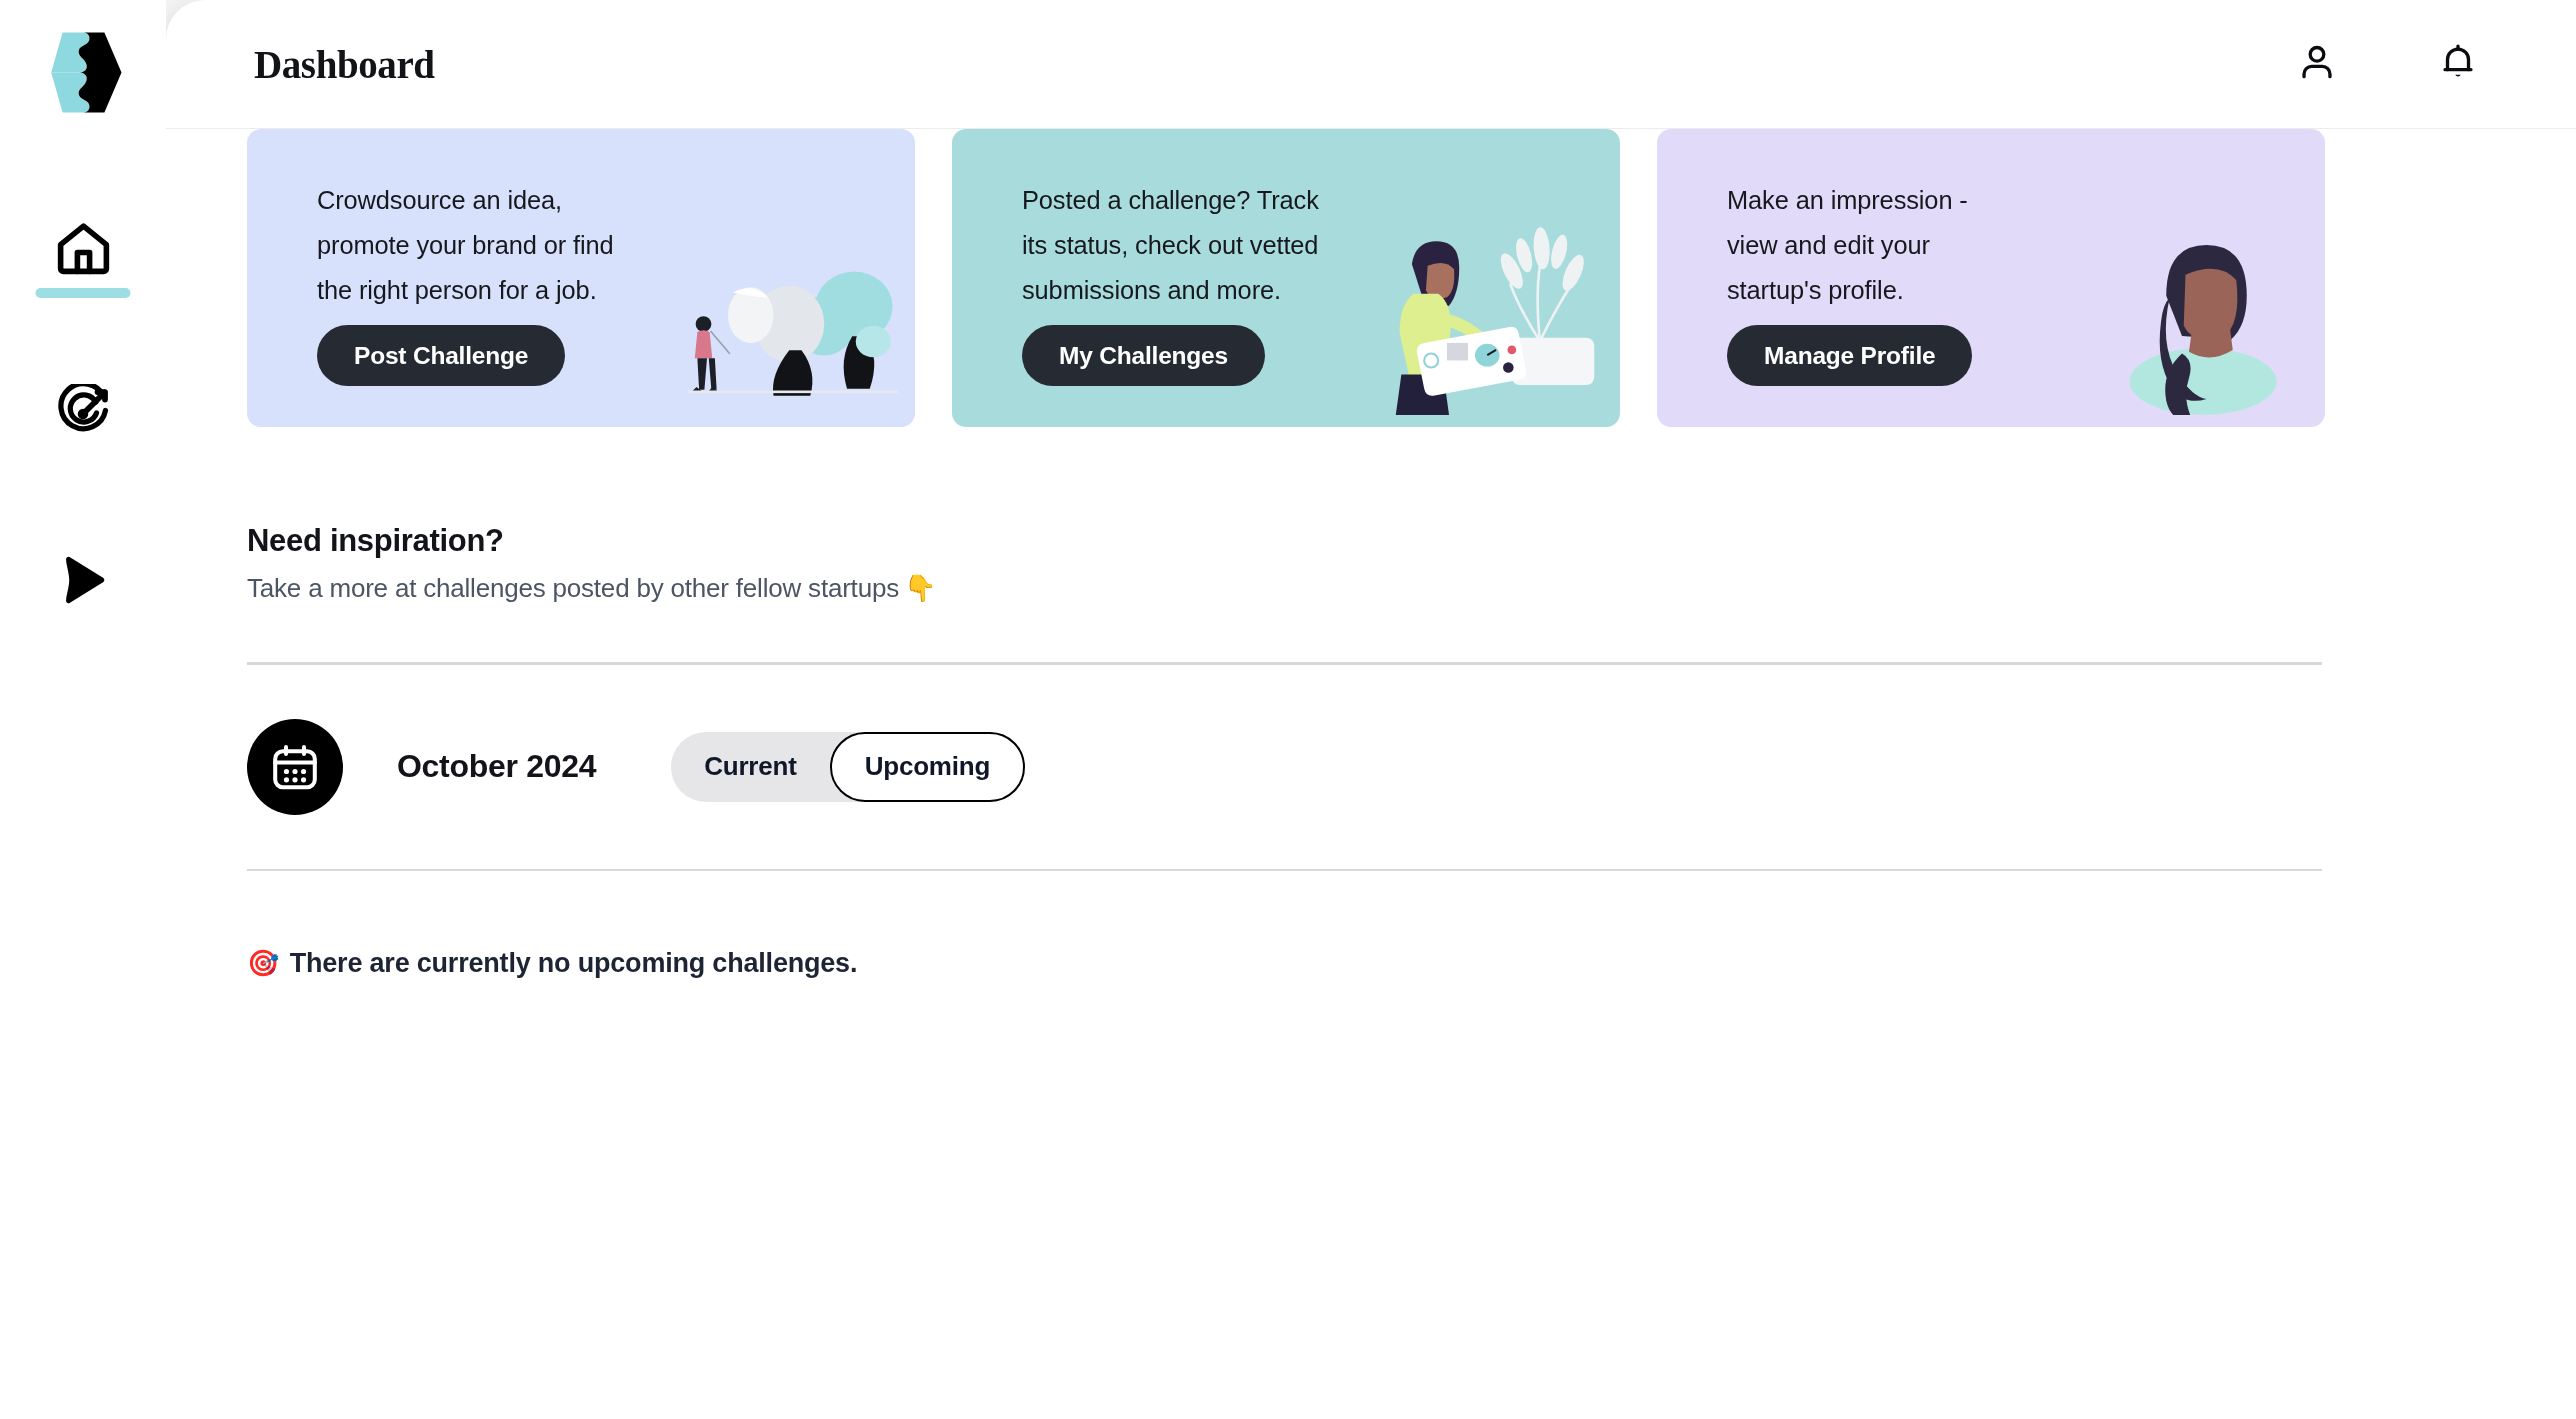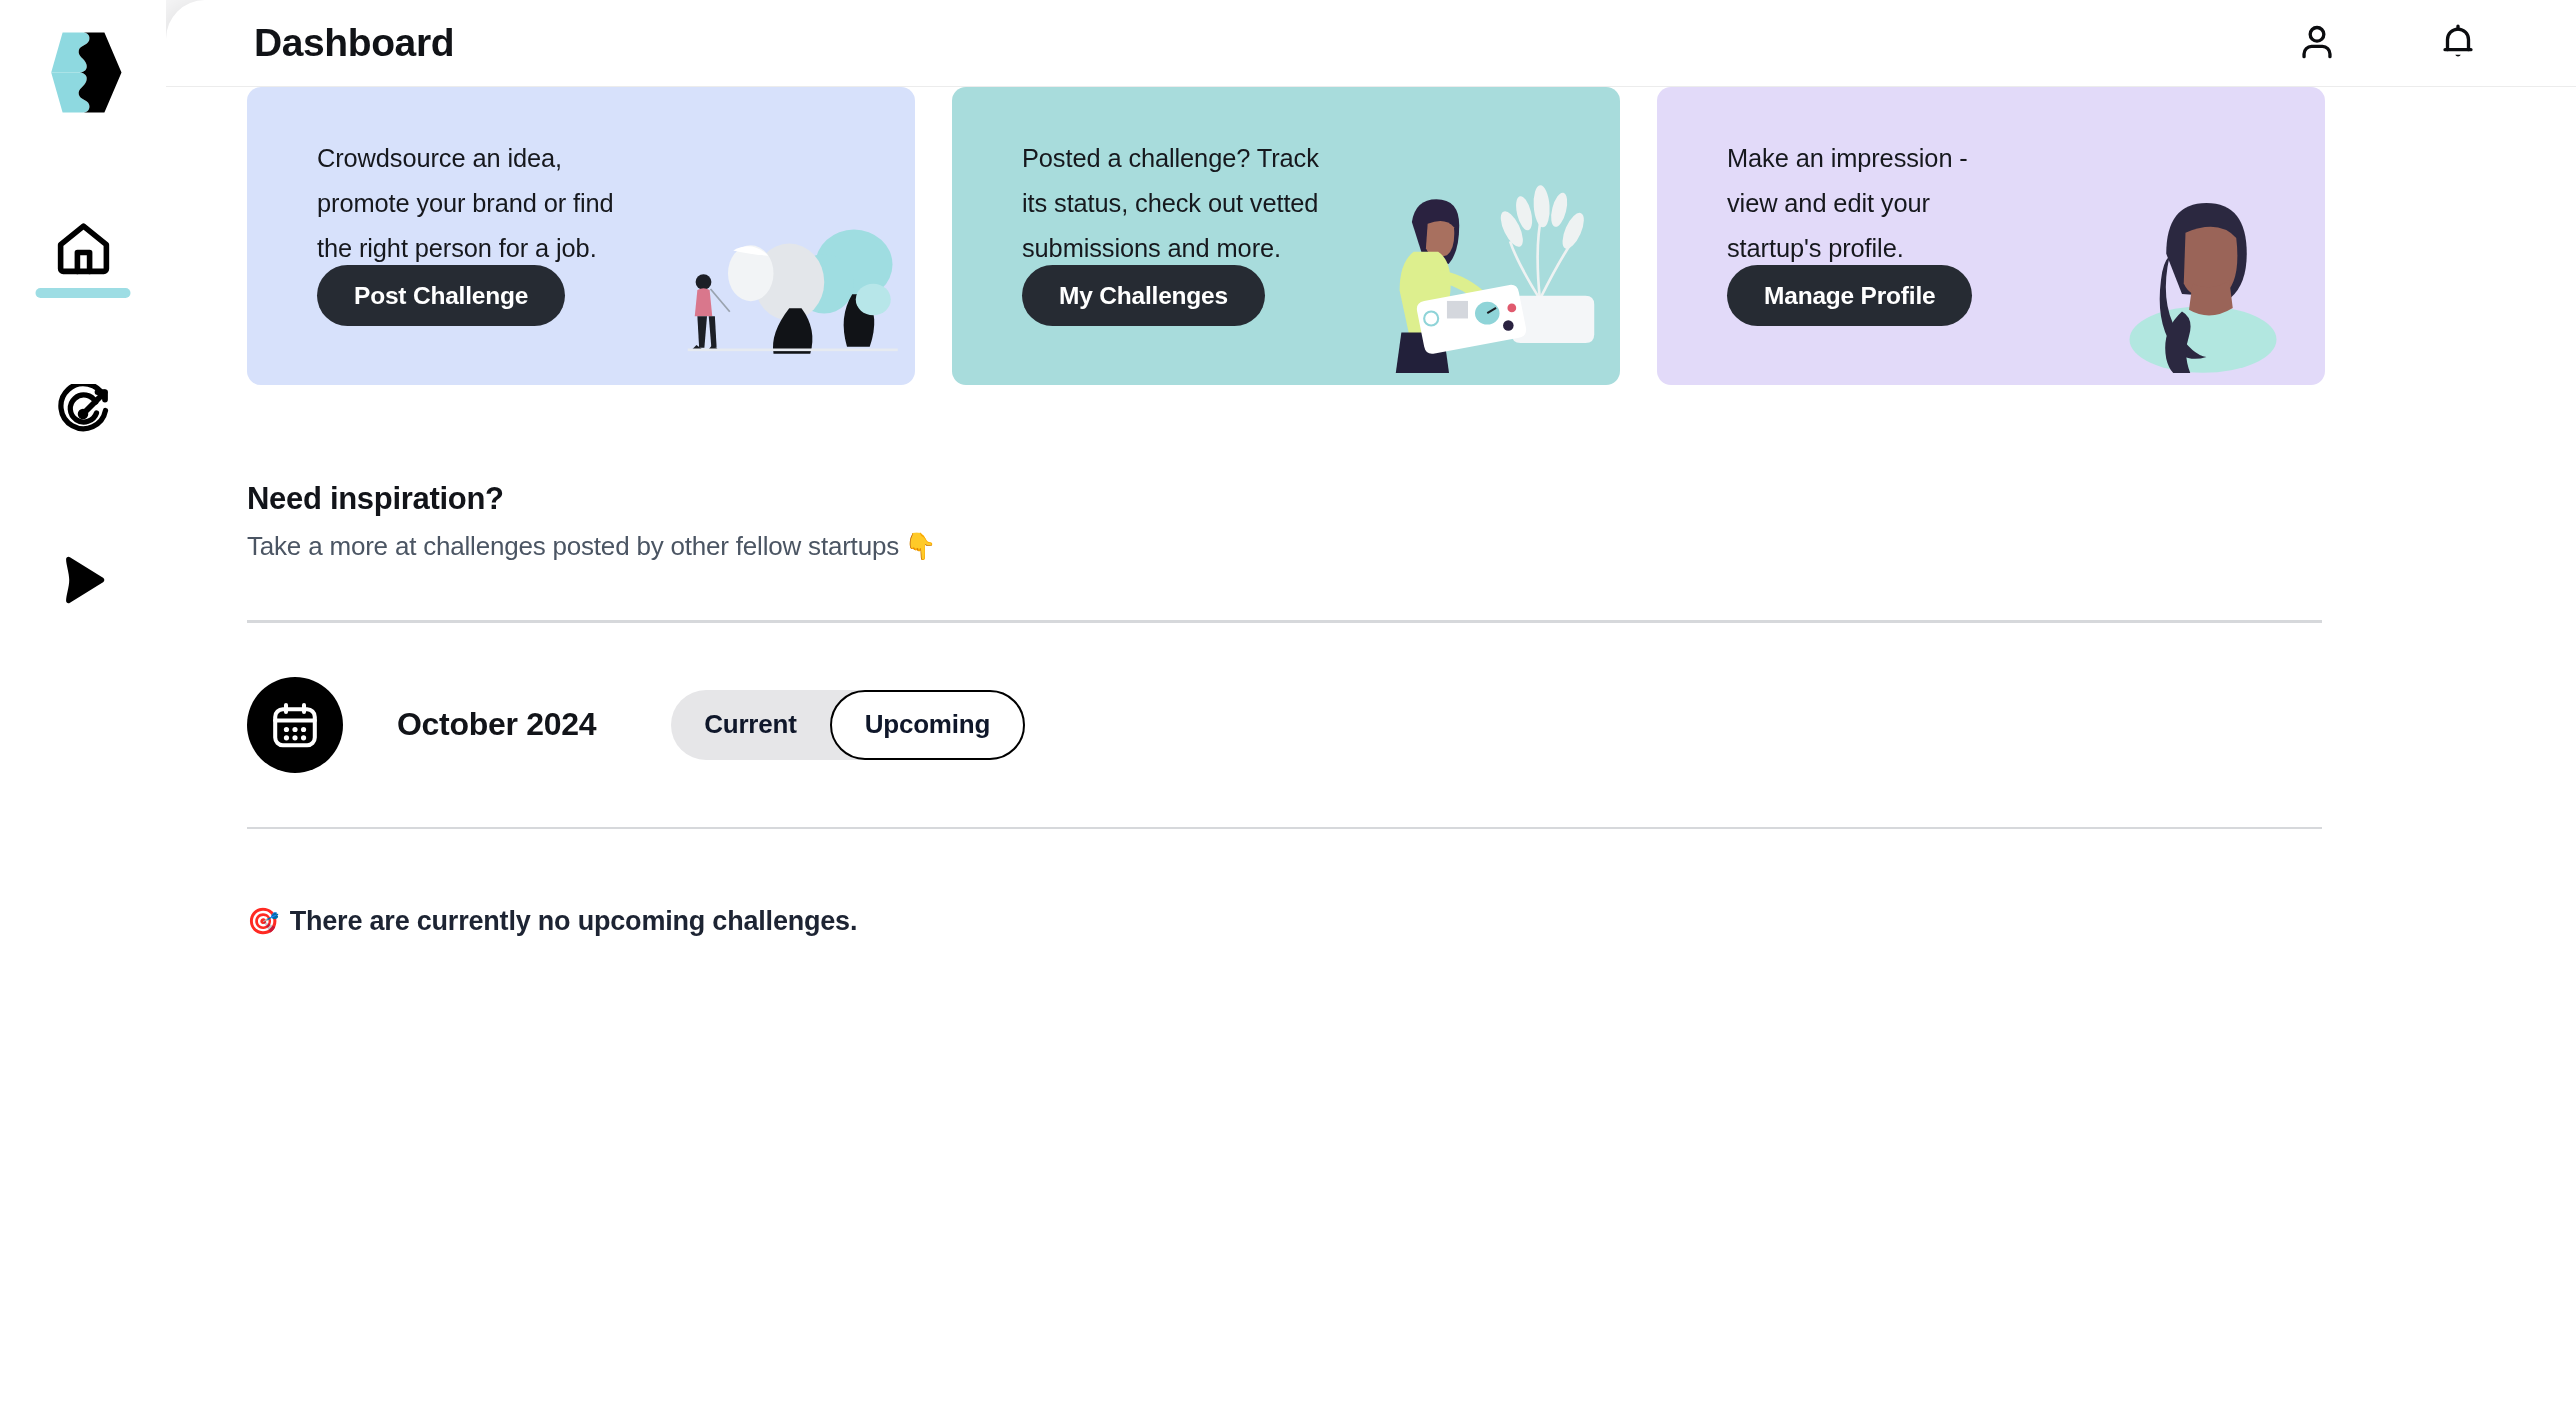--- a/index.html
+++ b/index.html
@@ -75,24 +75,25 @@
     left: 166px; top: 0;
     width: 2410px;
     height: 1419px;
     background: #ffffff;
     border-top-left-radius: 39px;
     box-shadow: -8.8px 0 23px rgba(0,0,0,0.065);
   }
 
   .topbar {
     position: relative;
-    height: 87px;
+    height: 129px;
     border-bottom: 1.8px solid #ececec;
     display: flex;
     align-items: center;
+    font-family: Liberation Serif, serif;
   }
   .topbar-title {
     margin-left: 88px;
     font-size: 39px;
     font-weight: bold;
     color: #111317;
     letter-spacing: -0.4px;
   }
   .topbar-actions {
     margin-left: auto;
@@ -143,21 +144,21 @@
     font-size: 25.4px;
     line-height: 1.78;
     color: #16181d;
     font-weight: 400;
     white-space: pre-line;
     letter-spacing: -0.1px;
   }
   .card-btn {
     position: absolute;
     left: 70px;
-    bottom: 59px;
+    bottom: 41px;
     z-index: 3;
     background: #262b33;
     color: #ffffff;
     border: none;
     border-radius: 875px;
     height: 61px;
     padding: 0 37px;
     font-size: 24.5px;
     font-weight: bold;
     font-family: "Liberation Sans", sans-serif;

